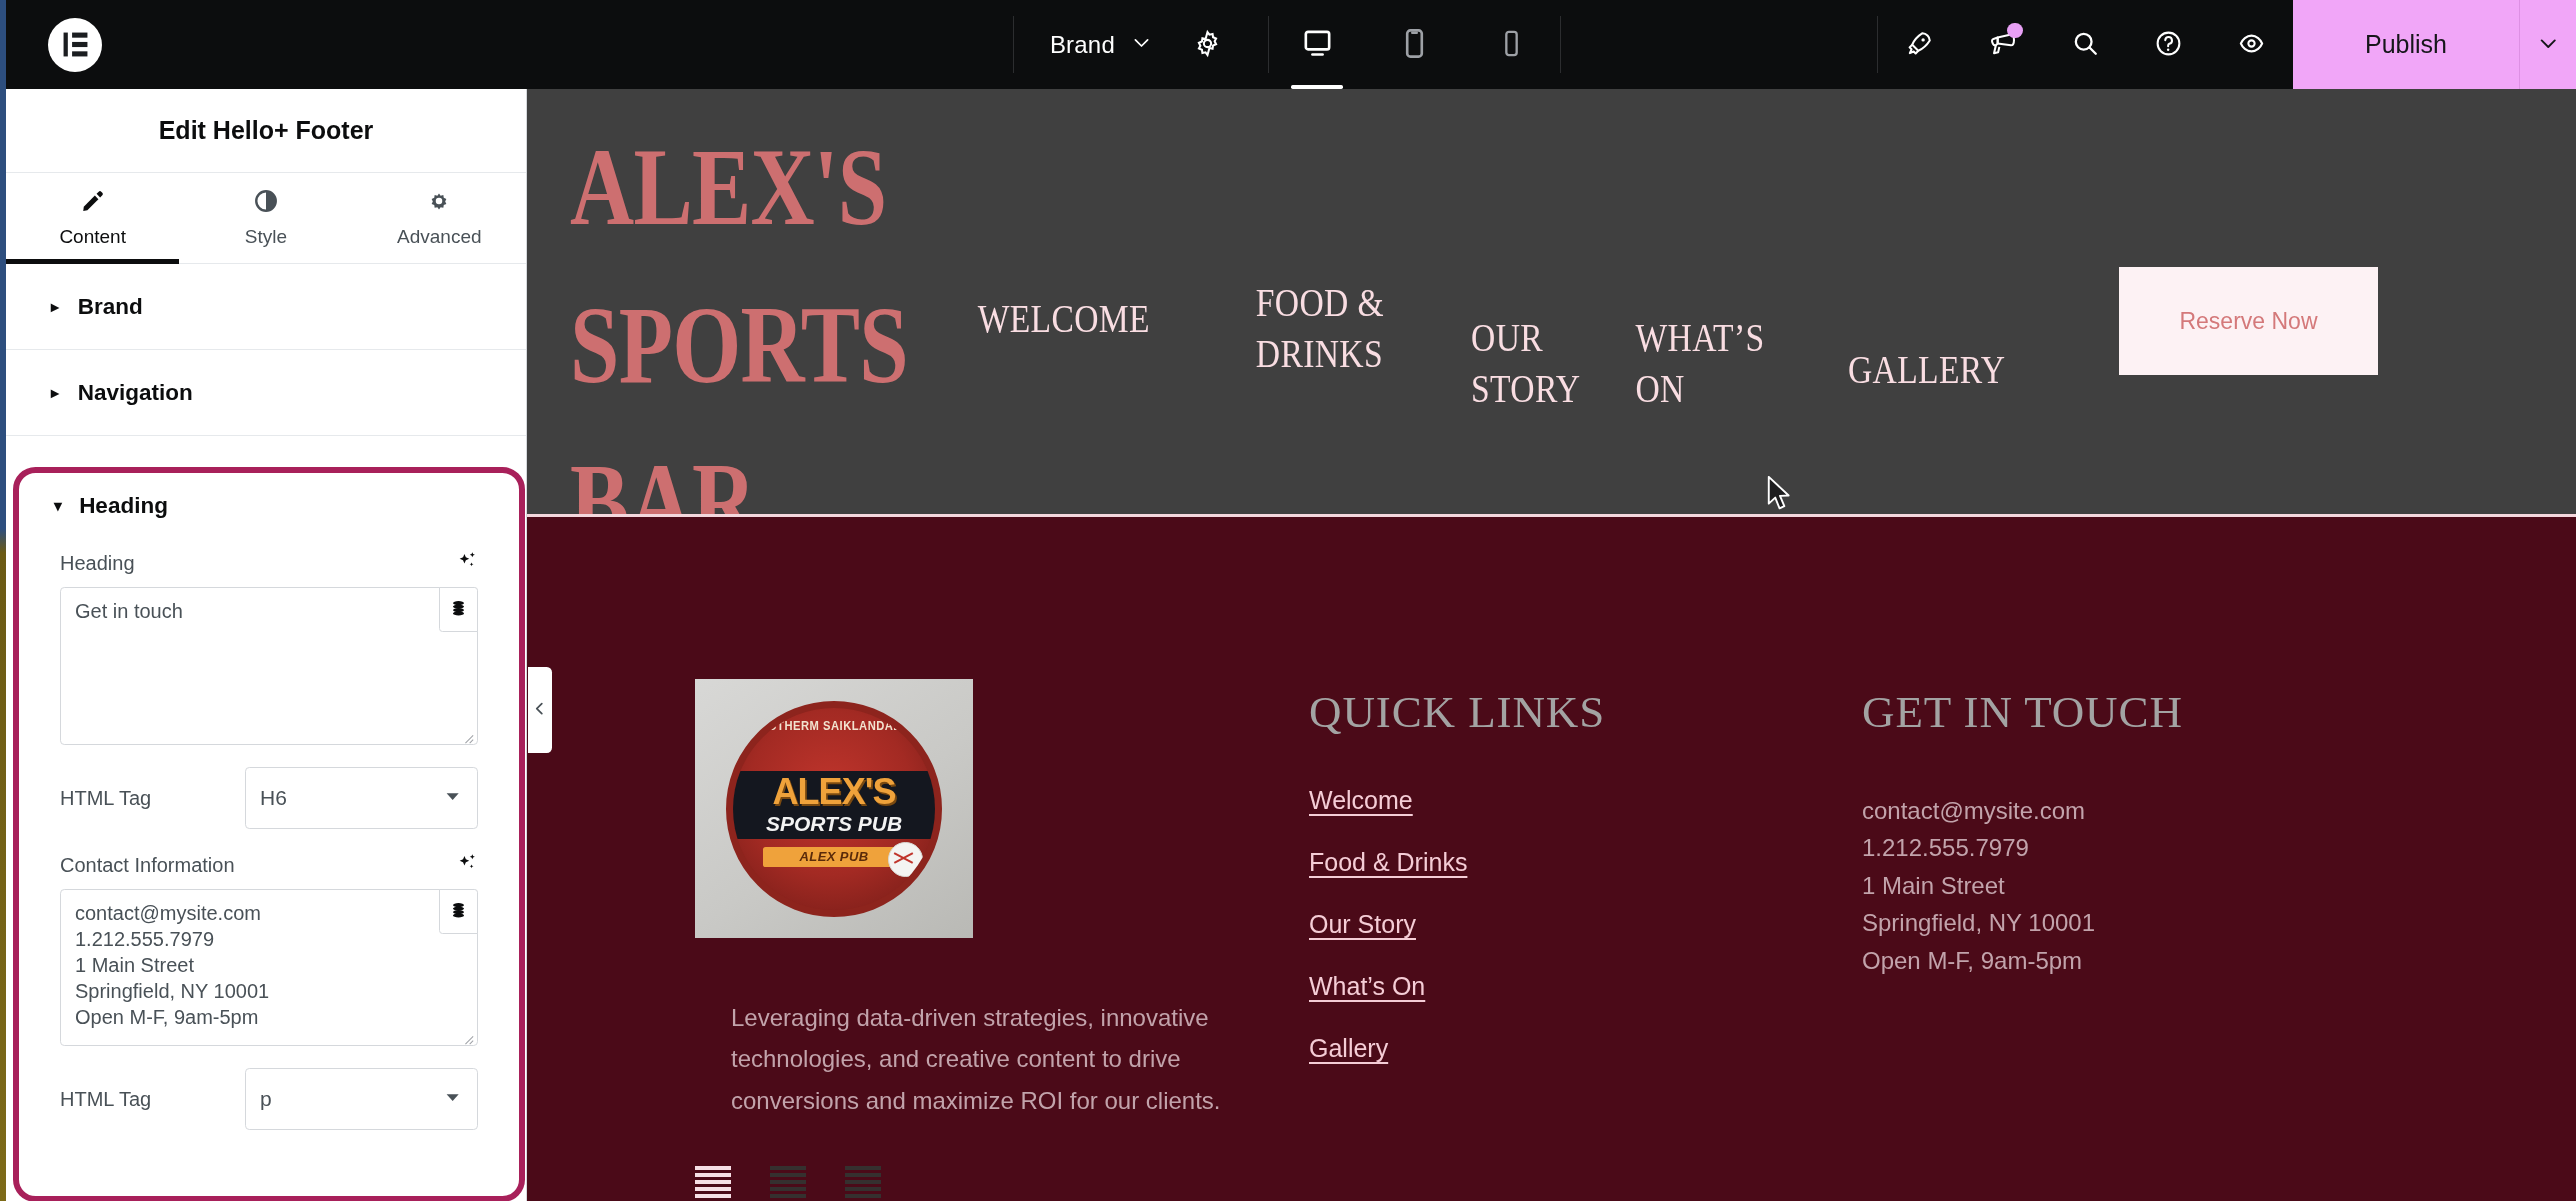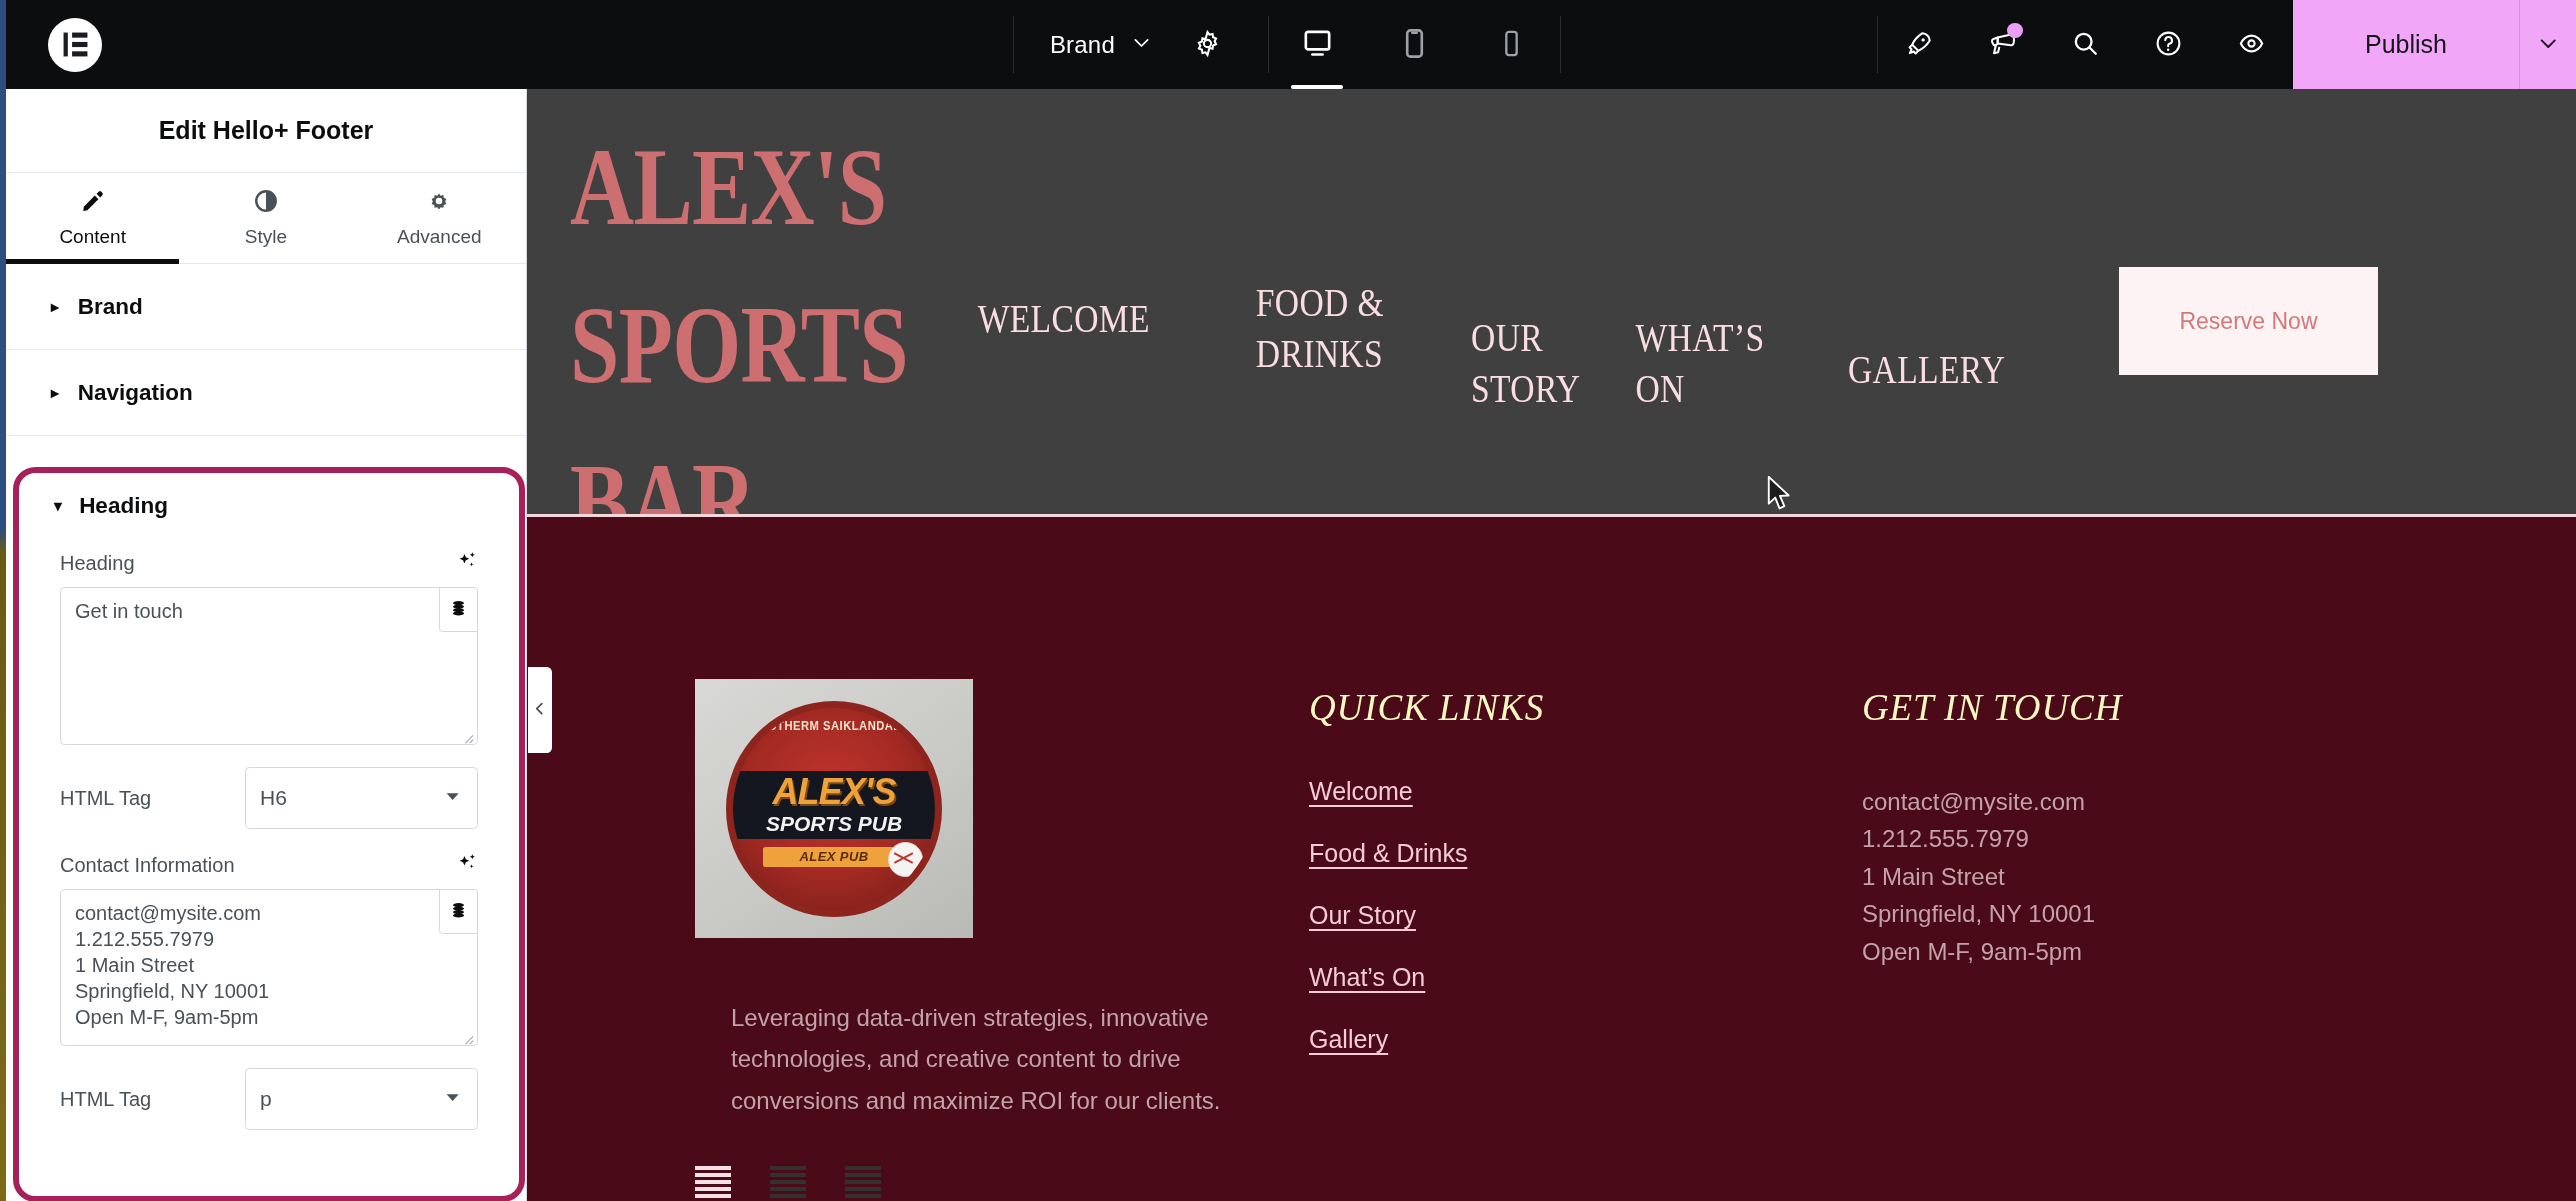--- a/index.html
+++ b/index.html
@@ -288,21 +288,21 @@
     transform: scaleY(1.15);
   }
   .logo-band {
     width: 100%; padding: 2.6px 0;
     background: #14171f;
     text-align: center;
     margin-top: 21px;
   }
   .logo-alexs {
     font-family: "Liberation Sans", sans-serif;
-    font-size: 36px; font-weight: bold; font-style: italic;
+    font-size: 36px; font-weight: bold; 
     color: #efa23b; letter-spacing: -0.9px; line-height: 1;
     text-shadow: 1.7px 1.7px 0 #7b4a10;
   }
   .logo-sports {
     font-family: "Liberation Sans", sans-serif;
     font-size: 21px; font-weight: bold; font-style: italic;
     color: #f3f3f3; letter-spacing: 0px; line-height: 1.2;
     margin-top: 1.7px;
   }
   .logo-ribbon {
@@ -343,22 +343,22 @@
   }
   .social-ph.dim {
     background: repeating-linear-gradient(to bottom,
       #35302f 0px, #35302f 4.3px, #4b0a18 4.3px, #4b0a18 7px);
   }
 
   .f-col-links { width: 553px; padding-top: 7px; }
   .f-col-contact { width: 536px; padding-top: 7px; }
   .f-head {
     font-family: "Liberation Serif", serif;
-    font-size: 37px; color: #fef9c3;
-    letter-spacing: 0.9px; font-weight: normal; font-style: italic;
+    font-size: 45px; color: #a3a3a3;
+    letter-spacing: 0.9px; font-weight: normal;
   }
   #links-list { margin-top: 48px; }
   .flink {
     display: block; width: fit-content;
     font-family: "Liberation Sans", sans-serif;
     font-size: 25px; color: #f5cdd6; font-weight: 300;
     text-decoration: underline;
     text-underline-offset: 5.2px;
     margin-bottom: 33px; cursor: pointer;
   }

